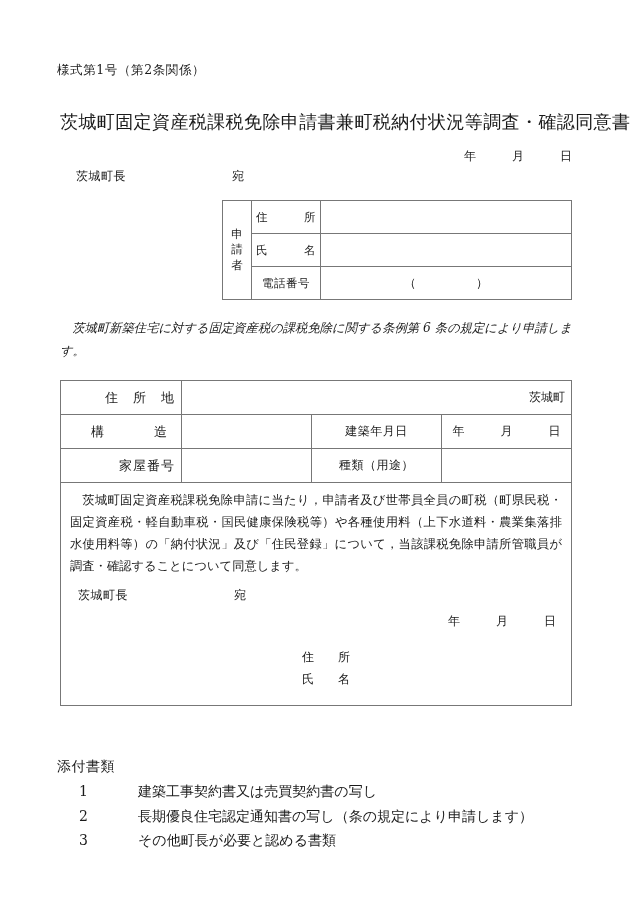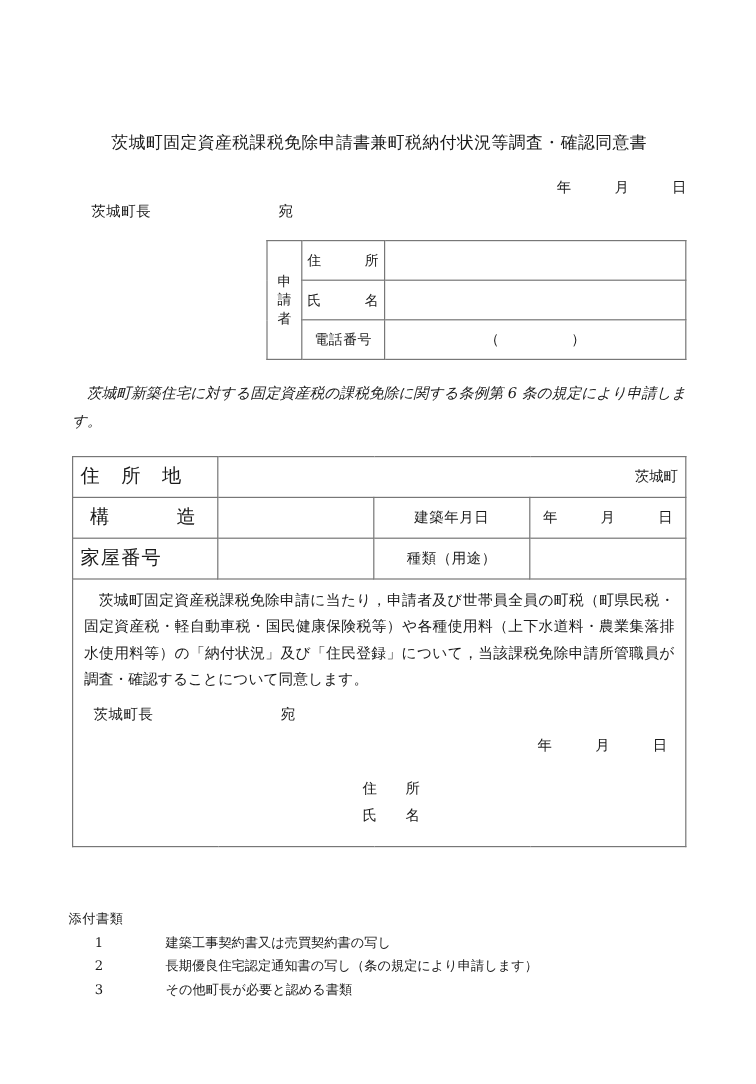--- a/index.html
+++ b/index.html
@@ -30,21 +30,21 @@
   
   #form-number {
     left: 57px; top: 62px;
     font-size: 12.5px;
     letter-spacing: 0.6px;
   }
   #doc-title {
     left: 60px; top: 110px;
     width: 512px;
     text-align: center;
-    font-size: 14px;
+    font-size: 18px;
     letter-spacing: 0.4px;
     white-space: nowrap;
     position: absolute;
   }
 
   
   #date-line-top {
     left: 330px; top: 148px;
     width: 242px;
     text-align: right;
@@ -121,23 +121,23 @@
     font-size: 12px;
   }
   #property-table td {
     border: 1px solid #777;
     height: 33px;
     padding: 0 6px;
     vertical-align: middle;
   }
   .pt-label {
     width: 108px;
-    text-align: left;
+    text-align: right;
     letter-spacing: 1px;
-    font-size: 16px;
+    font-size: 13px;
   }
   .pt-label.wide2 { letter-spacing: 8px; text-indent: 8px; }
   .pt-value-left { text-align: right; }
   .pt-mid-label {
     width: 106px;
     text-align: center;
     letter-spacing: 0.5px;
   }
   .pt-value-right { text-align: right; }
   .unit { font-size: 11px; }
@@ -193,21 +193,21 @@
     left: 232px; top: 84px;
     font-size: 12px;
     letter-spacing: 0;
   }
 
   
   #attachments {
     position: absolute;
     left: 57px; top: 758px;
     width: 520px;
-    font-size: 11px;
+    font-size: 14px;
   }
   #attachments-title {
     margin: 0 0 3px 0;
     letter-spacing: 0.5px;
   }
   .attach-row {
     display: flex;
     line-height: 1.75;
   }
   .attach-num {
@@ -215,20 +215,21 @@
     padding-left: 22px;
     box-sizing: border-box;
   }
   .attach-text { flex: 1; margin-left: 35px; }
 </style>
 </head>
 <body>
 
 <div class="page">
 
+  <div class="abs jp" id="form-number">様式第1号（第2条関係）</div>
 
   <div class="jp" id="doc-title">茨城町固定資産税課税免除申請書兼町税納付状況等調査・確認同意書</div>
 
   <div class="jp" id="date-line-top">年　　　月　　　日</div>
 
   <div class="abs jp" id="addressee-top">茨城町長</div>
   <div class="abs jp" id="addressee-top-suffix">宛</div>
 
   <table id="applicant-table">
     <tbody>

